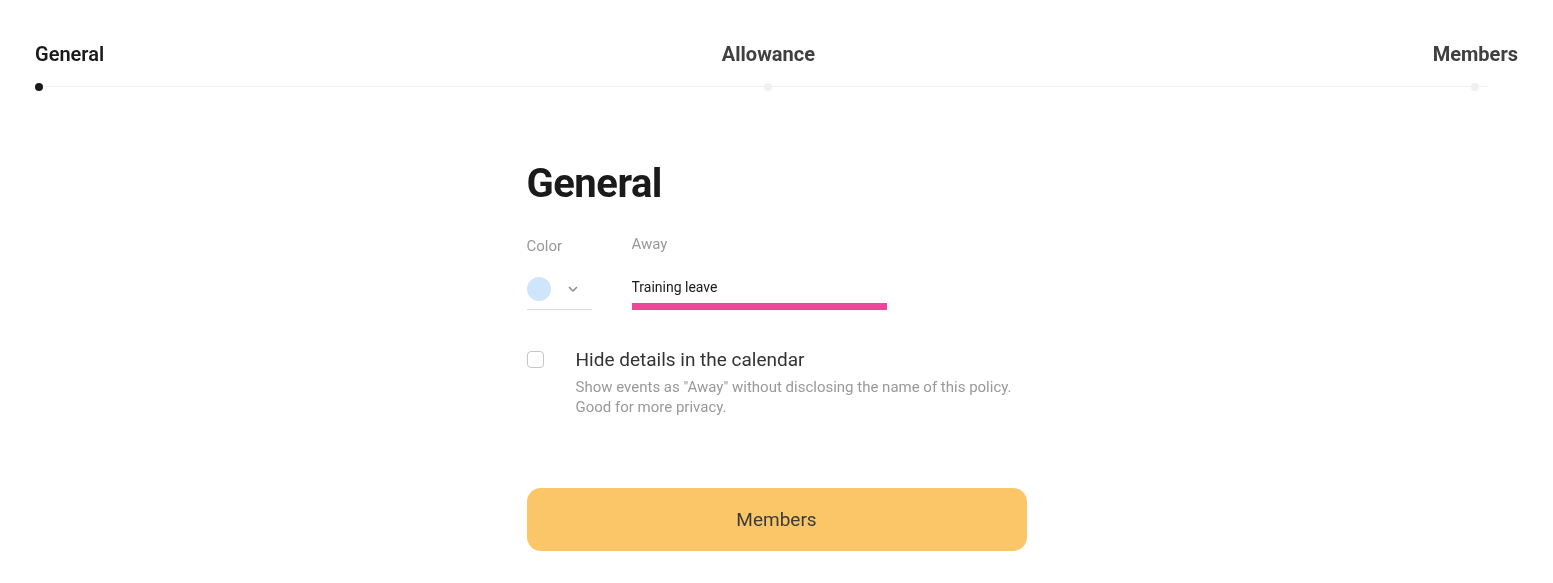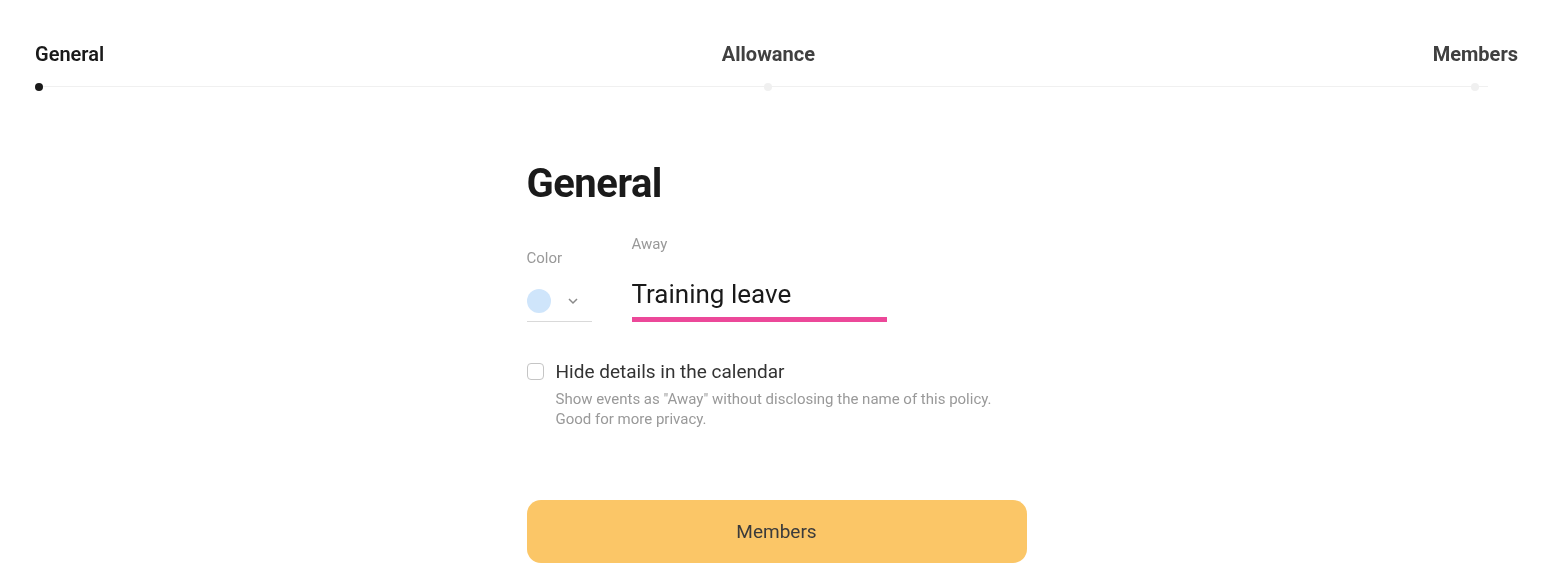--- a/index.html
+++ b/index.html
@@ -116,34 +116,34 @@
       stroke: #8a8a8a;
       stroke-width: 1.5;
       fill: none;
     }
     
     .name-field {
       flex: 1;
     }
     .name-input {
       border: none;
-      border-bottom: 5px solid #ec4899;
-      font-size: 26px;
+      border-bottom: 7px solid #ec4899;
+      font-size: 14px;
       color: #1a1a1a;
       padding: 4px 0 8px 0;
       width: 255px;
       outline: none;
       background: transparent;
       font-family: inherit;
     }
     
     .checkbox-row {
       display: flex;
       align-items: flex-start;
-      gap: 12px;
+      gap: 32px;
       margin-bottom: 70px;
     }
     .checkbox {
       width: 17px;
       height: 17px;
       border: 1px solid #c5c5c5;
       border-radius: 4px;
       margin-top: 3px;
       cursor: pointer;
       flex-shrink: 0;

